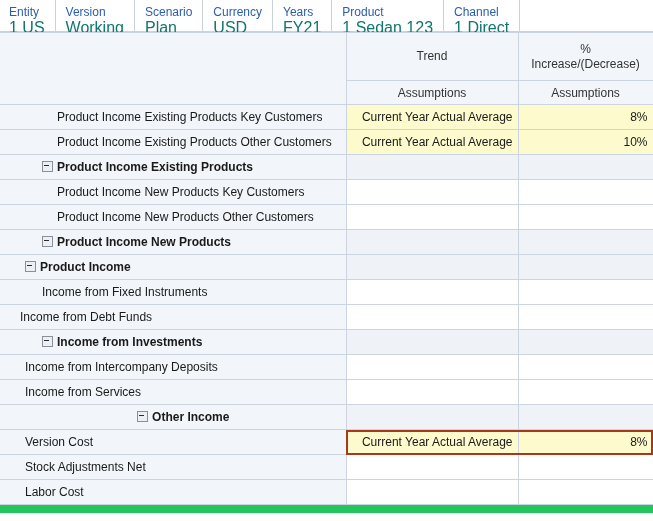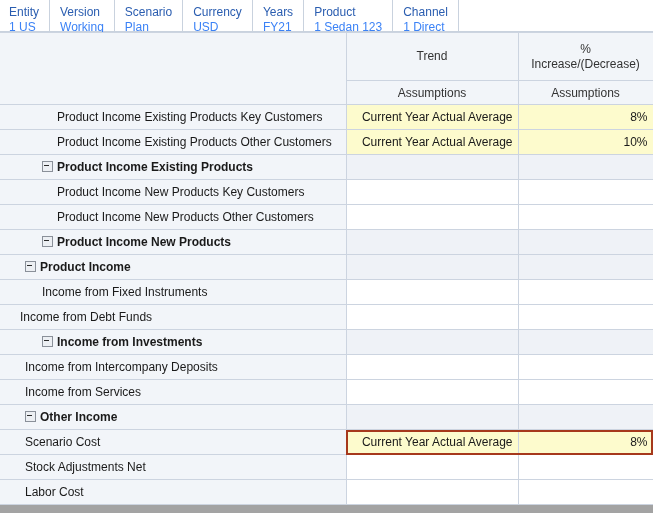--- a/index.html
+++ b/index.html
@@ -34,34 +34,34 @@
     line-height: 15px;
     white-space: nowrap;
     background: #ffffff;
   }
   .pov-item:first-child { padding-left: 9px; }
   .pov-dim {
     font-size: 12px;
     color: #2a5db0;
   }
   .pov-val {
-    font-size: 12px;
-    color: #3b82f6;
+    font-size: 16px;
+    color: #0f766e;
   }
   .pov-filler {
     flex: 1 1 auto;
     background: #ffffff;
   }
 
   
   .grid-wrap {
     position: relative;
     height: 481px;
     overflow: hidden;
-    background: #a3a3a3;
+    background: #22c55e;
   }
   table.grid {
     border-collapse: collapse;
     table-layout: fixed;
     width: 653px;
   }
   table.grid td, table.grid th {
     box-sizing: border-box;
     border: 1px solid #ccd4e0;
     padding: 0;
@@ -347,32 +347,32 @@
           </td>
           <td class="cell txt">
             <span class="cell-inner"></span>
           </td>
           <td class="cell num">
             <span class="cell-inner"></span>
           </td>
         </tr>
         <tr class="data-row">
           <td class="row-label parent">
-            <span class="lbl-inner" style="padding-left: 25px;"><span class="toggle-icon"></span><span>Other Income</span></span>
+            <span class="lbl-inner" style="padding-left: 25px; text-align: center;"><span class="toggle-icon"></span><span>Other Income</span></span>
           </td>
           <td class="cell txt summary">
             <span class="cell-inner"></span>
           </td>
           <td class="cell num summary">
             <span class="cell-inner"></span>
           </td>
         </tr>
         <tr class="data-row">
           <td class="row-label">
-            <span class="lbl-inner" style="padding-left: 25px;"><span>Scenario Cost</span></span>
+            <span class="lbl-inner" style="padding-left: 25px;"><span>Version Cost</span></span>
           </td>
           <td class="cell txt dirty">
             <span class="cell-inner">Current Year Actual Average</span>
           </td>
           <td class="cell num dirty">
             <span class="cell-inner">8%</span>
           </td>
         </tr>
         <tr class="data-row">
           <td class="row-label">

